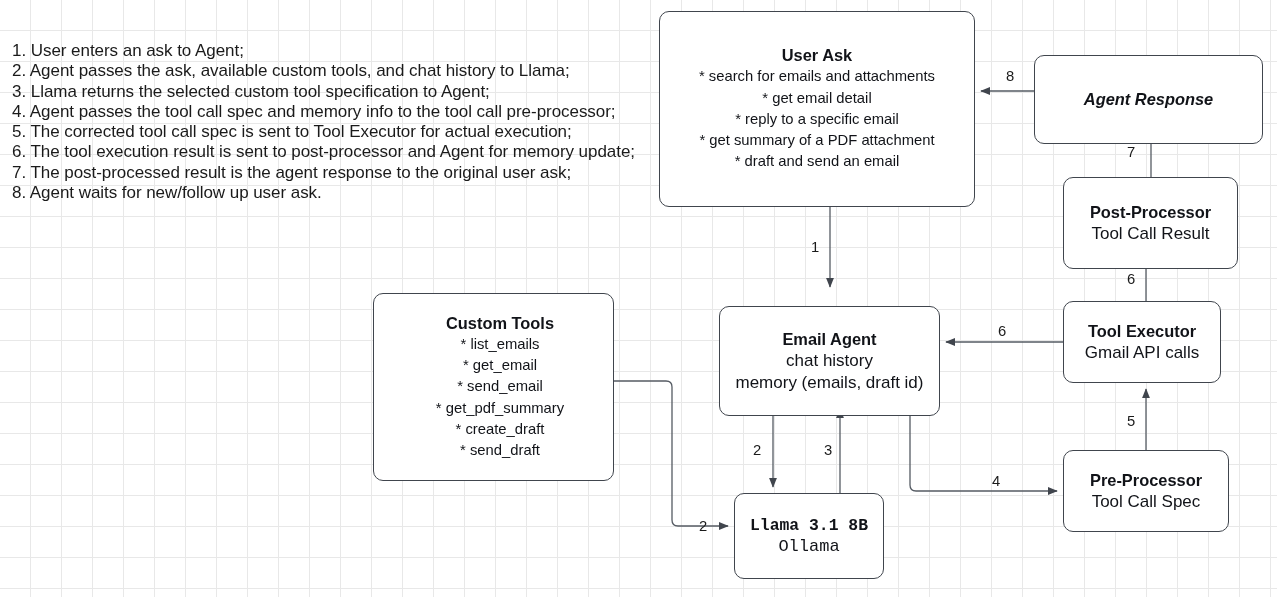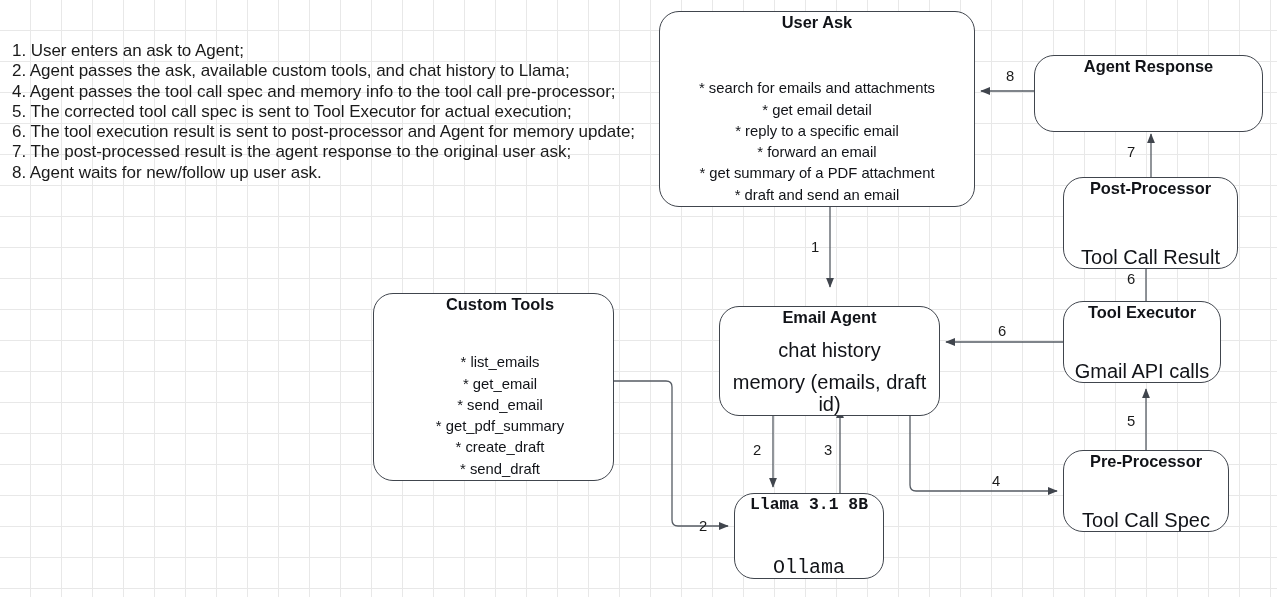--- a/index.html
+++ b/index.html
@@ -35,36 +35,36 @@
     font-size: 17px;
     line-height: 20.3px;
     color: #1a1a1a;
     white-space: nowrap;
   }
   .legend div { letter-spacing: -0.05px; }
   .node {
     position: absolute;
     box-sizing: border-box;
     border: 1.8px solid #40454d;
-    border-radius: 20px;
+    border-radius: 10px;
     background: #ffffff;
     display: flex;
     flex-direction: column;
     align-items: center;
-    justify-content: space-between;
+    justify-content: center;
     text-align: center;
     color: #111318;
   }
   .node .title {
     font-weight: bold;
     font-size: 16.4px;
     line-height: 21px;
   }
   .node .sub {
-    font-size: 20px;
+    font-size: 17px;
     line-height: 21.3px;
     font-weight: normal;
   }
   .node .lines {
     font-size: 14.8px;
     line-height: 21.3px;
   }
   .edge-label {
     position: absolute;
     font-size: 14.8px;
@@ -105,40 +105,40 @@
 
       <path d="M840,493 L840,409" marker-end="url(#ah)"></path>
 
       <path d="M614,381 L666,381 Q672,381 672,387 L672,520 Q672,526 678,526 L728,526" marker-end="url(#ah)"></path>
     </g>
   </svg>
 
   <div class="legend">
     <div>1. User enters an ask to Agent;</div>
     <div>2. Agent passes the ask, available custom tools, and chat history to Llama;</div>
+    <div>3. Llama returns the selected custom tool specification to Agent;</div>
     <div>4. Agent passes the tool call spec and memory info to the tool call pre-processor;</div>
     <div>5. The corrected tool call spec is sent to Tool Executor for actual execution;</div>
     <div>6. The tool execution result is sent to post-processor and Agent for memory update;</div>
     <div>7. The post-processed result is the agent response to the original user ask;</div>
     <div>8. Agent waits for new/follow up user ask.</div>
   </div>
 
   <div class="node" style="left:659px; top:11px; width:316px; height:196px;">
     <div class="title">User Ask</div>
     <div class="lines">
       <div>* search for emails and attachments</div>
       <div>* get email detail</div>
       <div>* reply to a specific email</div>
-      <div>* forward an email</div>
       <div>* get summary of a PDF attachment</div>
       <div>* draft and send an email</div>
     </div>
   </div>
 
-  <div class="node" style="left:1034px; top:55px; width:229px; height:77px;">
+  <div class="node" style="left:1034px; top:55px; width:229px; height:89px;font-style:italic;">
     <div class="title">Agent Response</div>
   </div>
 
   <div class="node" style="left:1063px; top:177px; width:175px; height:92px;">
     <div class="title">Post-Processor</div>
     <div class="sub">Tool Call Result</div>
   </div>
 
   <div class="node" style="left:373px; top:293px; width:241px; height:188px;padding-left:13px;">
     <div class="title">Custom Tools</div>

